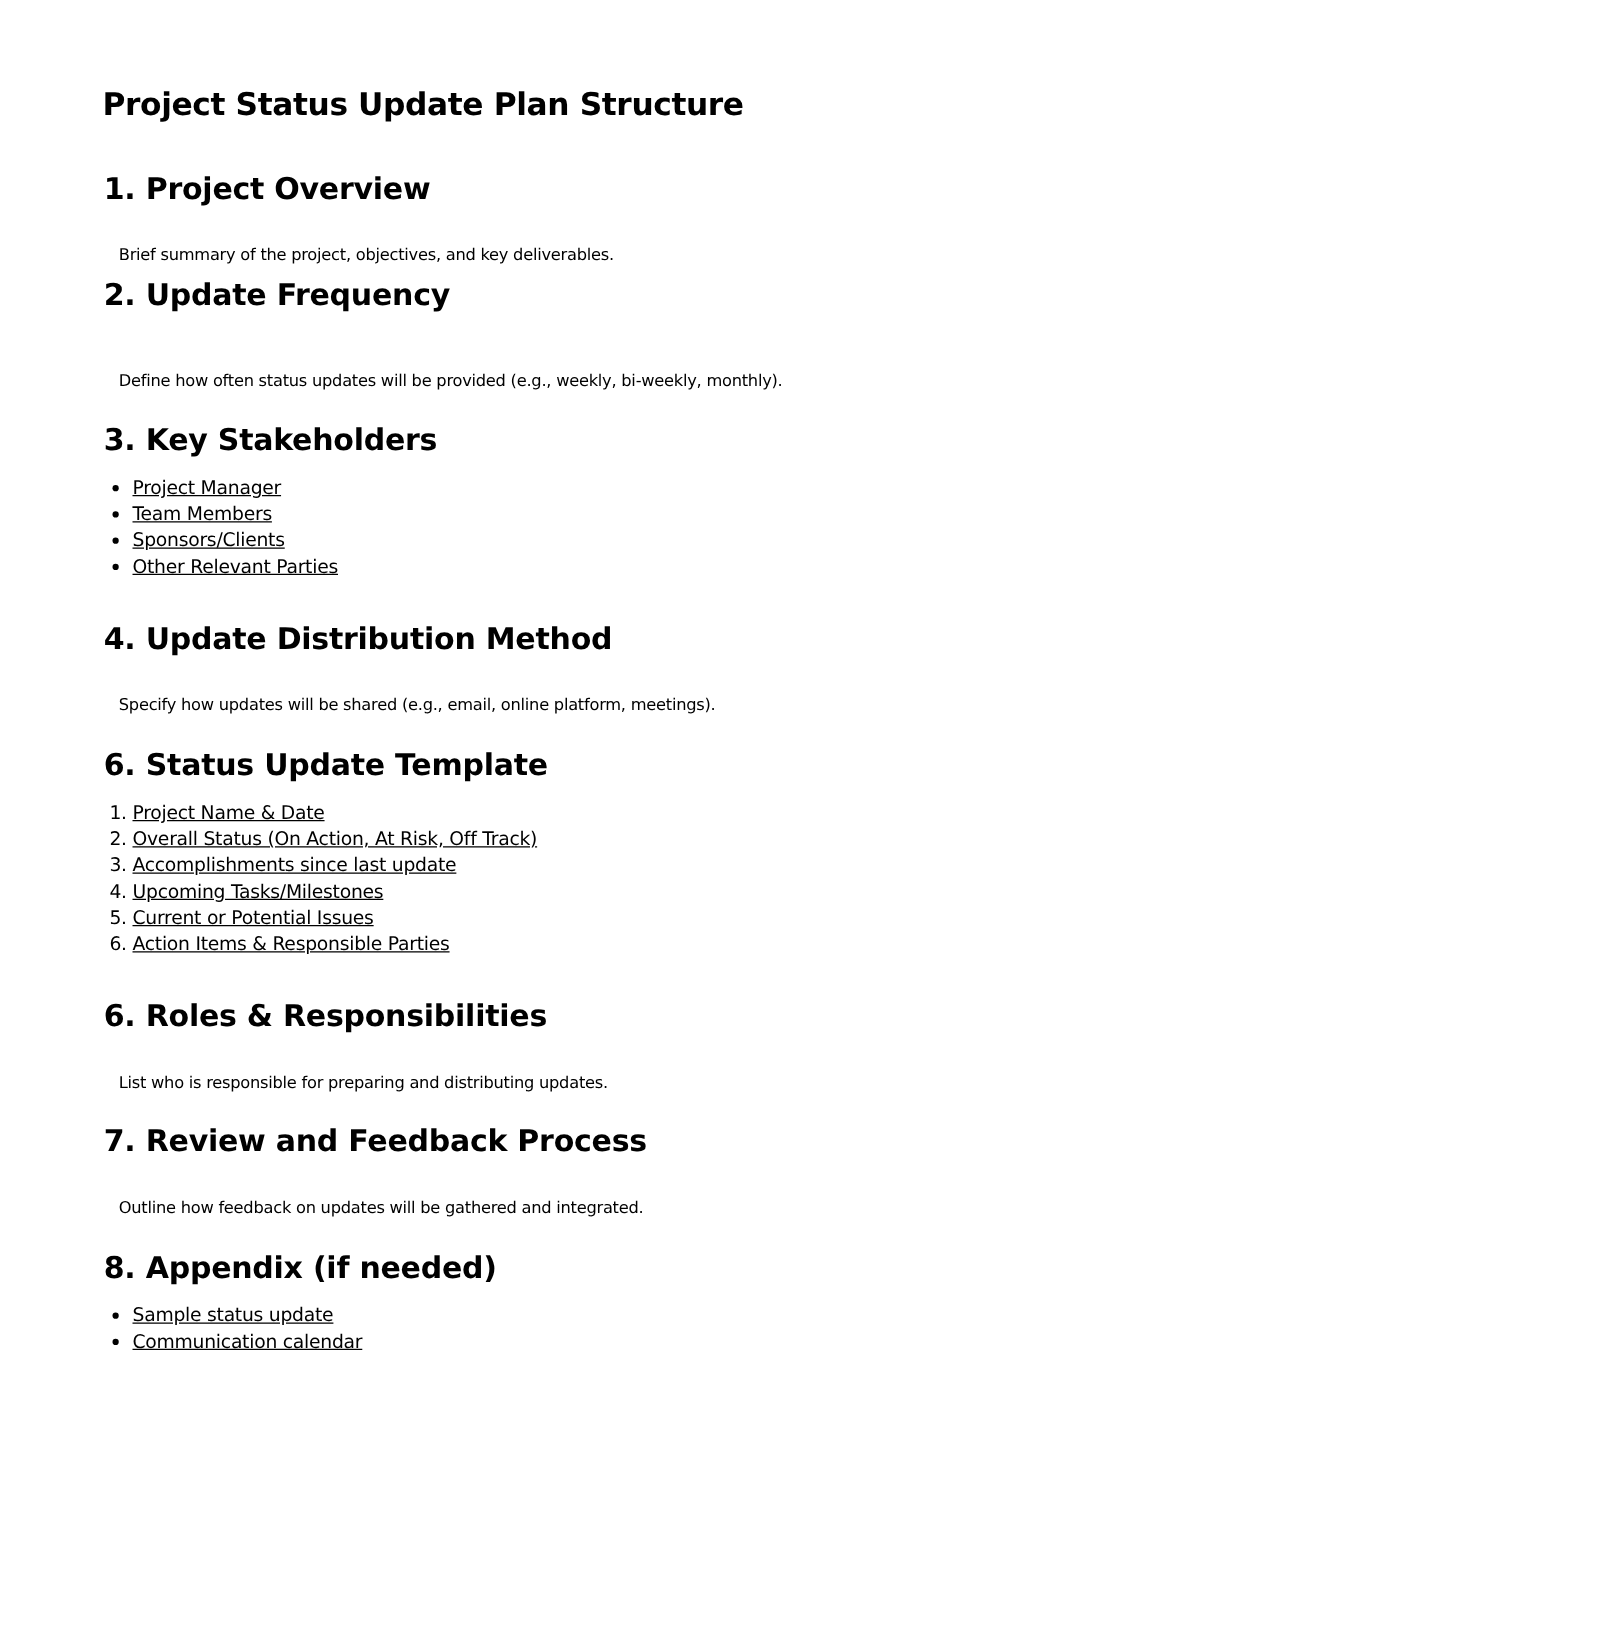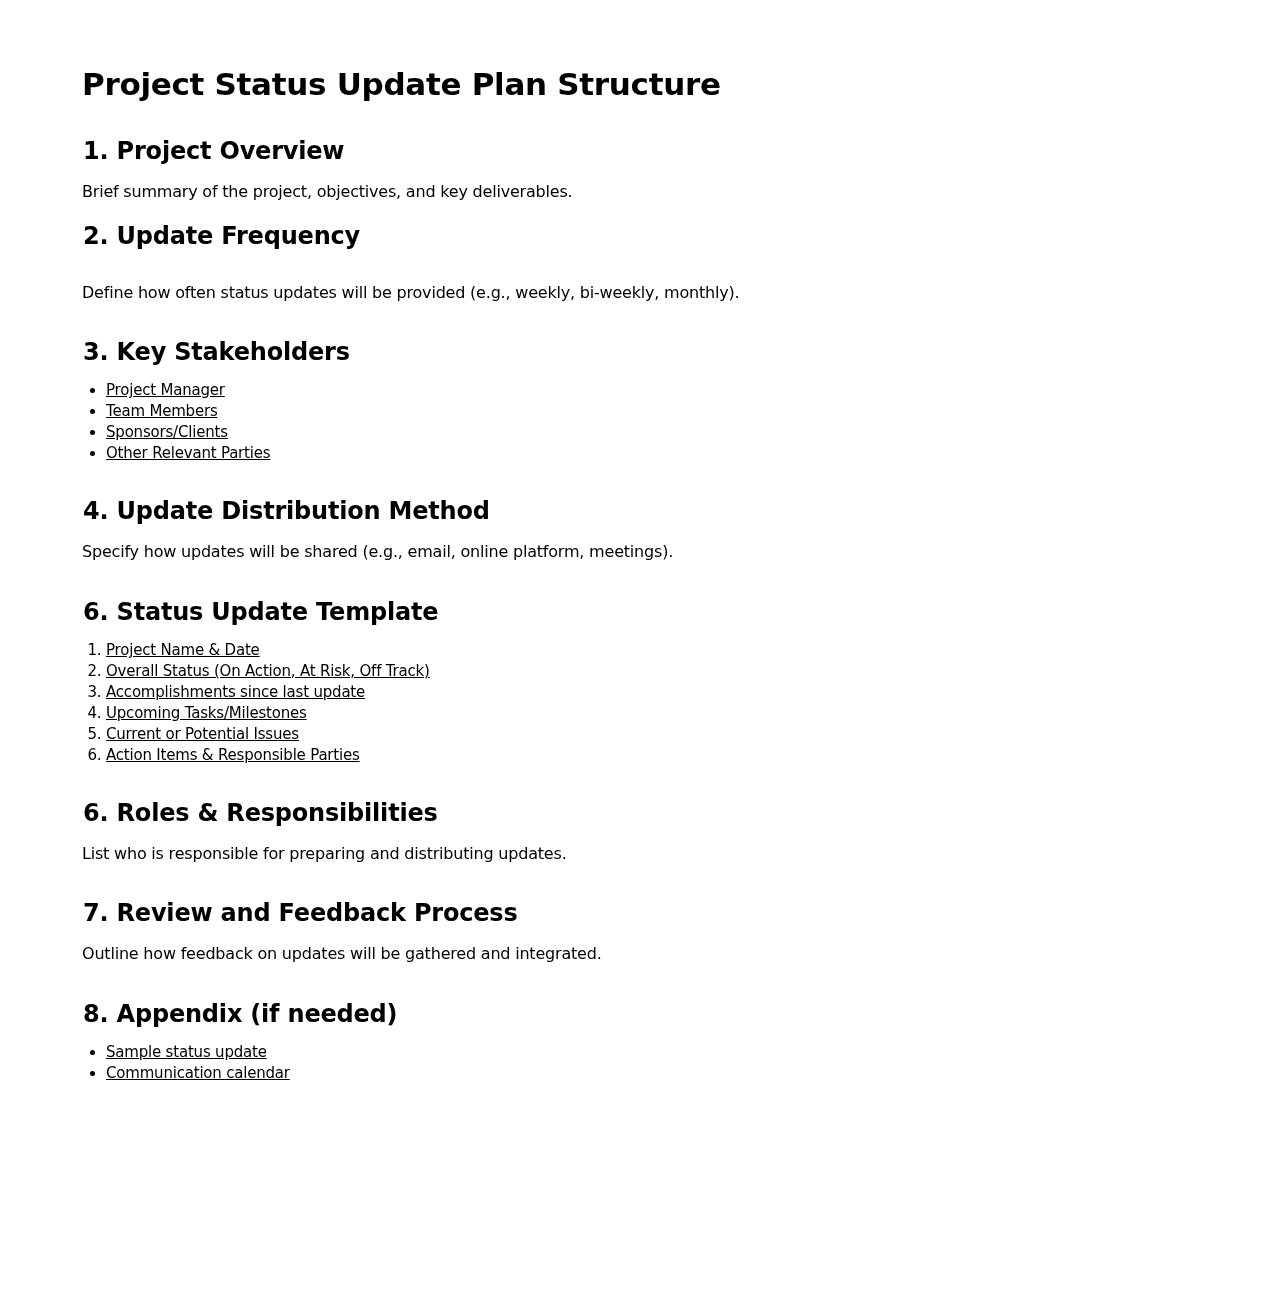--- a/index.html
+++ b/index.html
@@ -19,41 +19,41 @@
       position: absolute;
       left: 82px;
       top: 0;
       width: 1100px;
     }
     h1 {
       position: absolute;
       left: 0;
       top: 64px;
       margin: 0;
-      font-size: 31px;
+      font-size: 25px;
       font-weight: bold;
       line-height: 40px;
       letter-spacing: -0.3px;
       white-space: nowrap;
     }
     h2 {
       position: absolute;
       left: 0;
       margin: 1px;
       font-size: 24px;
       font-weight: bold;
       line-height: 26px;
       letter-spacing: -0.2px;
       white-space: nowrap;
     }
     p {
       position: absolute;
       left: 0;
-      margin: 0;
-      font-size: 16px;
+      margin: 13px;
+      font-size: 13px;
       line-height: 21px;
       letter-spacing: -0.2px;
       white-space: nowrap;
     }
     ul, ol {
       position: absolute;
       left: 0;
       margin: 0;
       padding-left: 24px;
       font-size: 15px;

